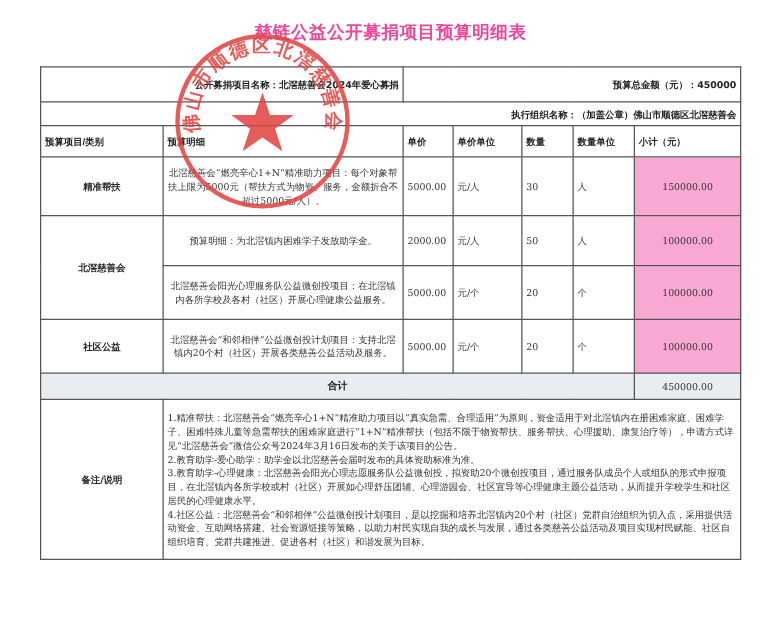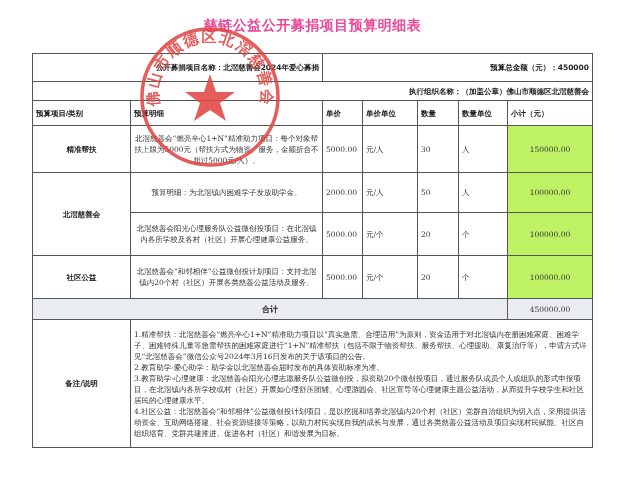--- a/index.html
+++ b/index.html
@@ -13,21 +13,21 @@
   table.sheet td { border: 1px solid #555; padding: 0 3px; vertical-align: middle;
                    font-size: 7.5px; line-height: 11px; }
   .sans { font-family: Liberation Mono, monospace; }
   .bold { font-weight: bold; }
   .center { text-align: center; }
   .label-row td { font-family: "DejaVu Sans", "Liberation Sans", sans-serif; font-weight: bold; font-size: 8px; text-align: right; }
   .hdr td { font-family: Liberation Sans, sans-serif; font-weight: bold; font-size: 8px; text-align: left; }
   .cat { font-family: "DejaVu Sans", "Liberation Sans", sans-serif; font-weight: bold; font-size: 8.5px; text-align: center; }
   .detail { text-align: center; color: #333; margin-top: 32px; }
   .num { color: #333; }
-  .subtotal { background: #bef264; text-align: center; color: #333; }
+  .subtotal { background: #f9a8d4; text-align: center; color: #333; }
   .total-row td { background: #e9edf2; }
   .notes { text-align: left; color: #333; font-size: 7.4px; line-height: 10.6px; padding: 6px 4px; vertical-align: top; }
   .notes div { white-space: normal; }
   .stamp { position: absolute; left: 135px; top: 22px; width: 150px; height: 150px;
            pointer-events: none; opacity: 0.85; }
 </style>
 </head>
 <body>
 
 <div class="title">慈链公益公开募捐项目预算明细表</div>

